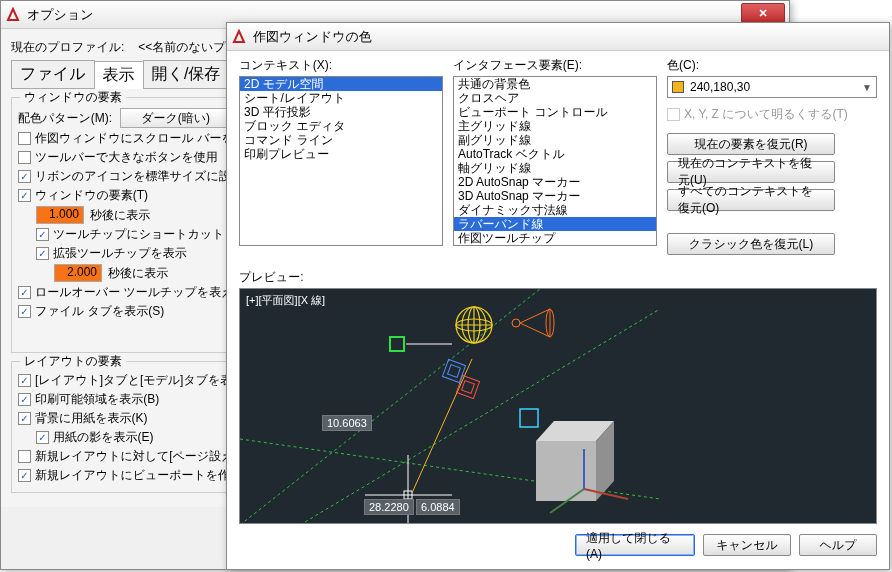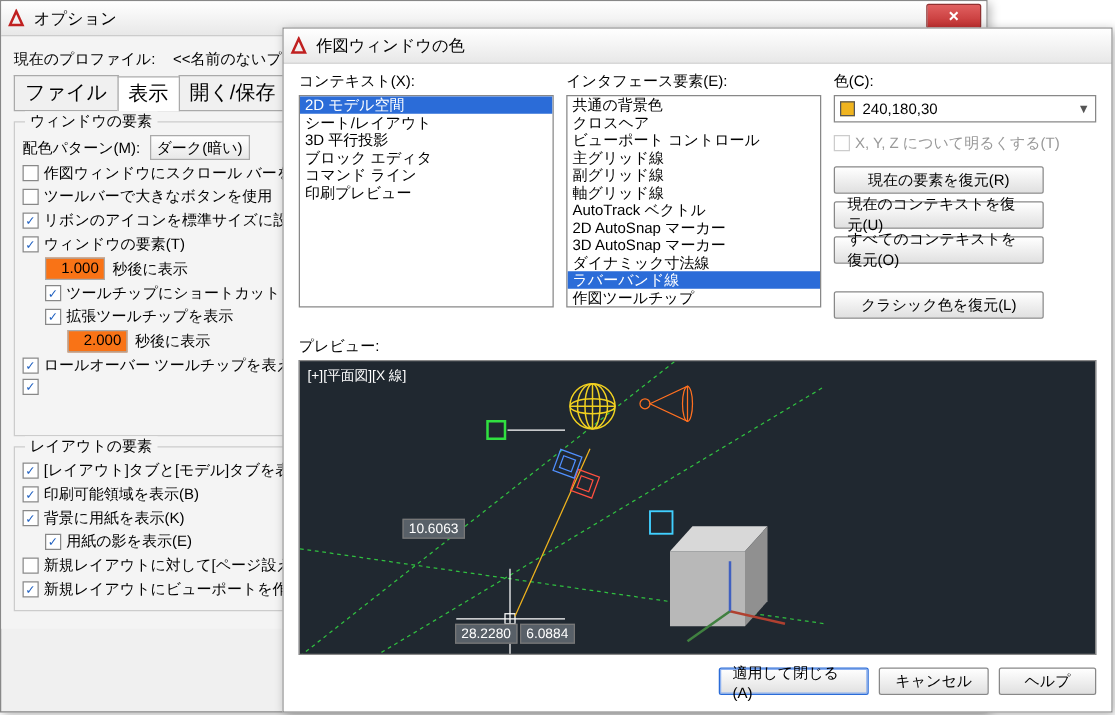--- a/index.html
+++ b/index.html
@@ -104,21 +104,21 @@
       background: #f97316;
       padding: 0 4px;
       text-align: right;
       margin-right: 6px;
       font-size: 12px;
     }
     .dd {
       height: 20px;
       border: 1px solid #aaa;
       background: linear-gradient(#fff,#e8e8e8);
-      padding: 0 4px;
+      padding: 0 20px;
       display: inline-flex;
       align-items: center;
       min-width: 80px;
       font-size:12px;
     }
     .btn {
       height: 22px;
       border: 1px solid #888;
       background: linear-gradient(#fff,#e0e0e0);
       padding: 0 10px;
@@ -258,20 +258,21 @@
       <div class="row indent2">
         <span class="num-input">2.000</span>
         <span>秒後に表示</span>
       </div>
       <div class="row">
         <span class="checkbox checked"></span>
         <span>ロールオーバー ツールチップを表え</span>
       </div>
       <div class="row">
         <span class="checkbox checked"></span>
+        <span>ファイル タブを表示(S)</span>
       </div>
       <div style="display:flex; justify-content:center; margin-top:4px;">
         <span class="btn" style="width:110px;">色(C)...</span>
       </div>
     </div>
 
     <div class="groupbox">
       <div class="legend">レイアウトの要素</div>
       <div class="row">
         <span class="checkbox checked"></span>
@@ -324,22 +325,22 @@
           </div>
       </div>
       <div class="col iface">
         <span class="section-label">インタフェース要素(E):</span>
         <div class="listbox" id="iface-list">
             <div class="item">共通の背景色</div>
             <div class="item">クロスヘア</div>
             <div class="item">ビューポート コントロール</div>
             <div class="item">主グリッド線</div>
             <div class="item">副グリッド線</div>
+            <div class="item">AutoTrack ベクトル</div>
             <div class="item">軸グリッド線</div>
-            <div class="item">AutoTrack ベクトル</div>
             <div class="item">2D AutoSnap マーカー</div>
             <div class="item">3D AutoSnap マーカー</div>
             <div class="item">ダイナミック寸法線</div>
             <div class="item selected">ラバーバンド線</div>
             <div class="item">作図ツールチップ</div>
             <div class="item">作図ツールチップの輪郭線</div>
           </div>
       </div>
       <div class="col right">
         <span class="section-label">色(C):</span>

